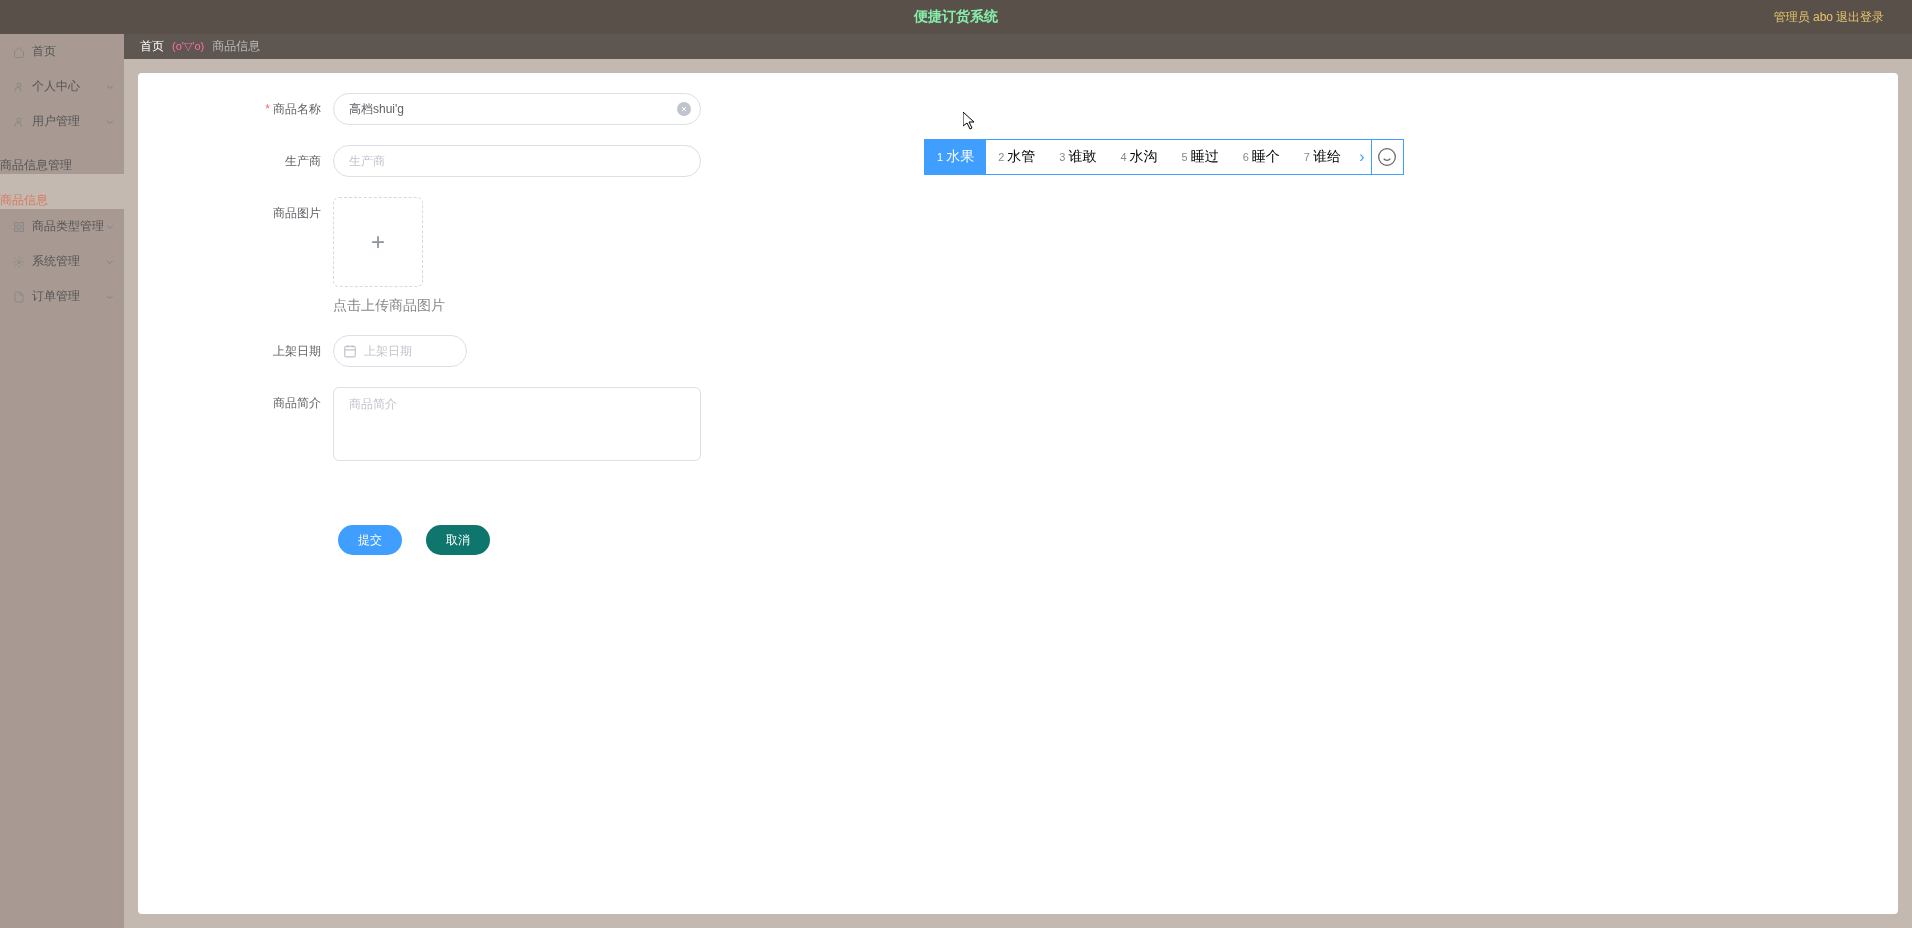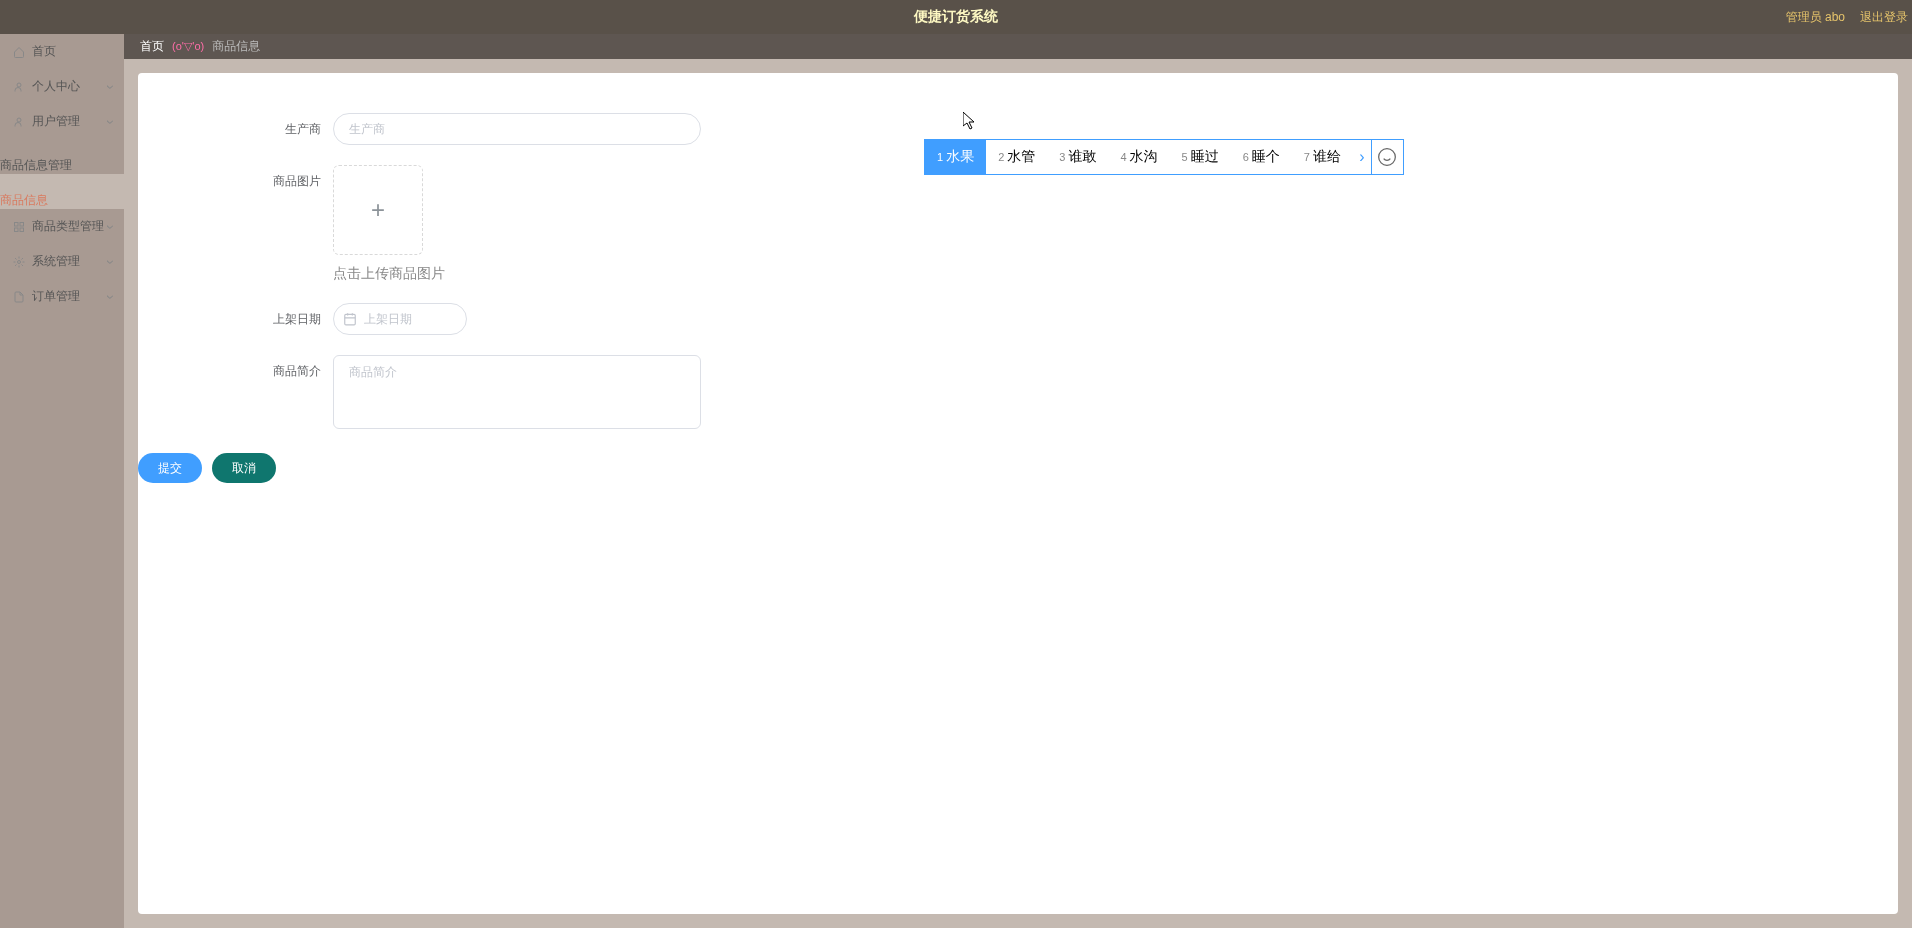--- a/index.html
+++ b/index.html
@@ -1,20 +1,20 @@
 <!DOCTYPE html>
 <html><head>
   <meta charset="utf-8">
   <style>
     * { box-sizing: border-box; margin: 0; padding: 0; }
     body { font-family: "Microsoft YaHei", Arial, sans-serif; background: #b8aba3; width: 1912px; height: 928px; overflow: hidden; position: relative; }
     
     .header { height: 34px; background: #595149; display: flex; align-items: center; justify-content: center; position: relative; }
-    .header-title { color: #fef9c3; font-size: 14px; font-weight: bold; }
-    .header-right { position: absolute; right: 4px; display: flex; gap: 15px; color: #e6c46b; font-size: 12px; }
+    .header-title { color: #86efac; font-size: 14px; font-weight: bold; }
+    .header-right { position: absolute; right: 28px; display: flex; gap: 3px; color: #e6c46b; font-size: 12px; }
     .header-right span { cursor: pointer; }
     
     .body-wrap { display: flex; height: calc(100% - 34px); }
     
     .sidebar { width: 124px; background: #a89a92; display: flex; flex-direction: column; }
     .sidebar-item { height: 35px; display: flex; align-items: center; padding-left: 12px; font-size: 12px; color: #555; cursor: pointer; position: relative; }
     .sidebar-item.has-sub::after { content: '›'; position: absolute; right: 10px; color: #888; font-size: 14px; transform: rotate(90deg); }
     .sidebar-item .icon { width: 14px; height: 14px; margin-right: 6px; display: inline-flex; align-items: center; justify-content: center; }
     .sidebar-sub { height: 35px; display: flex; align-items: flex-end; font-size: 12px; color: #555; cursor: pointer; }
     .sidebar-sub.active { background: #c4b9b1; color: #d97a5f; }
@@ -41,21 +41,21 @@
     .select::after { content: ''; position: absolute; right: 12px; width: 0; height: 0; border-left: 4px solid transparent; border-right: 4px solid transparent; border-top: 5px solid #c0c4cc; }
     .textarea { width: 368px; height: 74px; border: 1px solid #dcdfe6; border-radius: 6px; padding: 8px 15px; font-size: 12px; resize: none; font-family: inherit; outline: none; }
     .textarea::placeholder { color: #c0c4cc; }
     
     .date-wrap { position: relative; display: inline-block; }
     .date-icon { position: absolute; left: 10px; top: 50%; transform: translateY(-50%); width: 14px; height: 14px; color: #c0c4cc; }
     
     .upload { width: 90px; height: 90px; border: 1px dashed #d9d9d9; border-radius: 6px; display: flex; align-items: center; justify-content: center; cursor: pointer; font-size: 24px; color: #8c9399; }
     .upload-hint { font-size: 14px; color: #888; margin-top: 10px; }
     
-    .btn-row { display: flex; gap: 10px; }
+    .btn-row { padding-left: 200px; display: flex; gap: 24px; margin-top: 40px; }
     .btn { height: 30px; padding: 0 20px; border: none; border-radius: 15px; font-size: 12px; cursor: pointer; }
     .btn-primary { background: #409eff; color: #fff; }
     .btn-success { background: #0f766e; color: #fff; }
     
     .ime-popup { position: absolute; left: 924px; top: 139px; width: 480px; height: 36px; background: #fff; border: 1px solid #409eff; display: flex; align-items: center; z-index: 100; }
     .ime-item { display: flex; align-items: center; padding: 0 12px; height: 100%; font-size: 14px; white-space: nowrap; }
     .ime-item.active { background: #409eff; color: #fff; }
     .ime-item .num { font-size: 11px; margin-right: 3px; color: #888; }
     .ime-item.active .num { color: #fff; }
     .ime-arrow { width: 20px; text-align: center; color: #409eff; font-size: 16px; cursor: pointer; }
@@ -146,20 +146,31 @@
     <div class="breadcrumb">
       <span class="home">首页</span>
       <span class="face">(o'▽'o)</span>
       <span class="current">商品信息</span>
     </div>
 
     <div class="content">
       <div class="form">
 
         <div class="form-row">
+          <div class="form-col">
+            <div class="label"><span class="req">*</span><span>商品名称</span></div>
+            <div class="control input-wrap">
+              <input class="input" value="高档shui'g" style="">
+              <span class="clear-icon">
+                <svg width="8" height="8" viewBox="0 0 24 24" fill="none" stroke="#fff" stroke-width="3">
+                    <path d="M18 6L6 18M6 6l12 12"></path>
+                  </svg>
+              </span>
+            </div>
+          </div>
         </div>
 
 
         <div class="form-row">
           <div class="form-col">
             <div class="label"><span>生产商</span></div>
             <div class="control">
               <input class="input" placeholder="生产商" style="">
             </div>
           </div>

